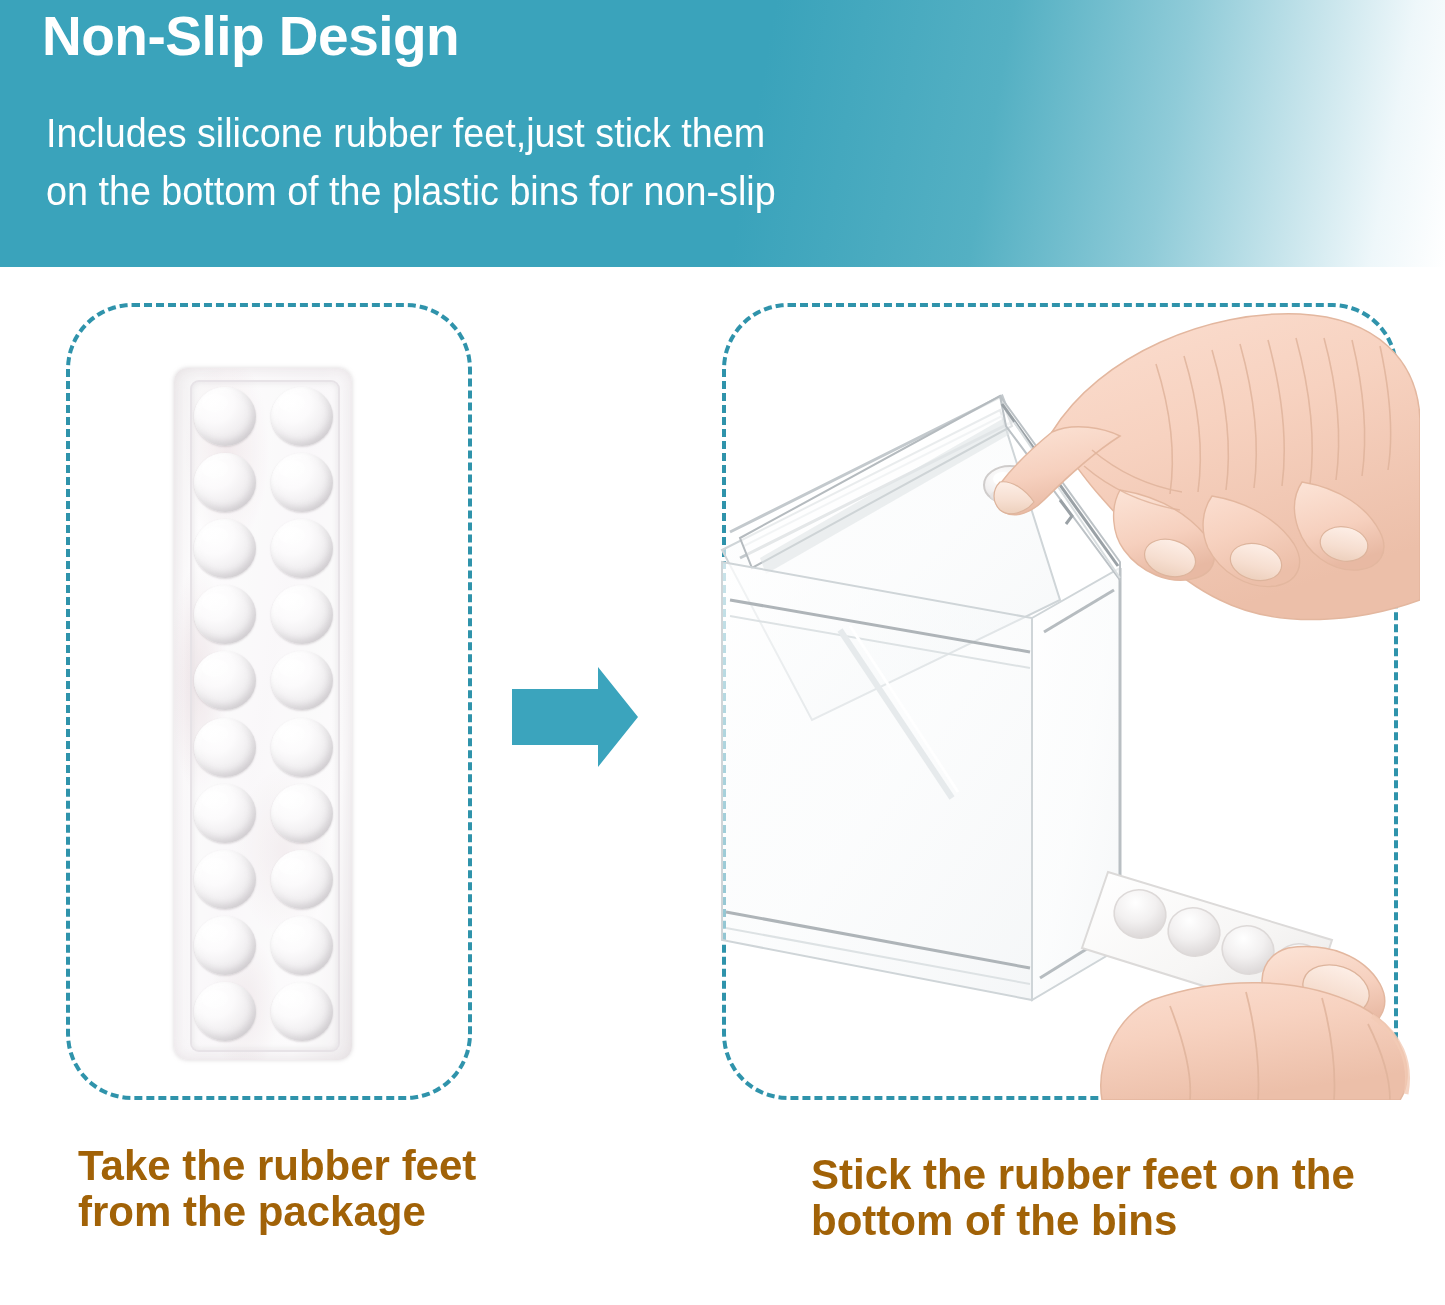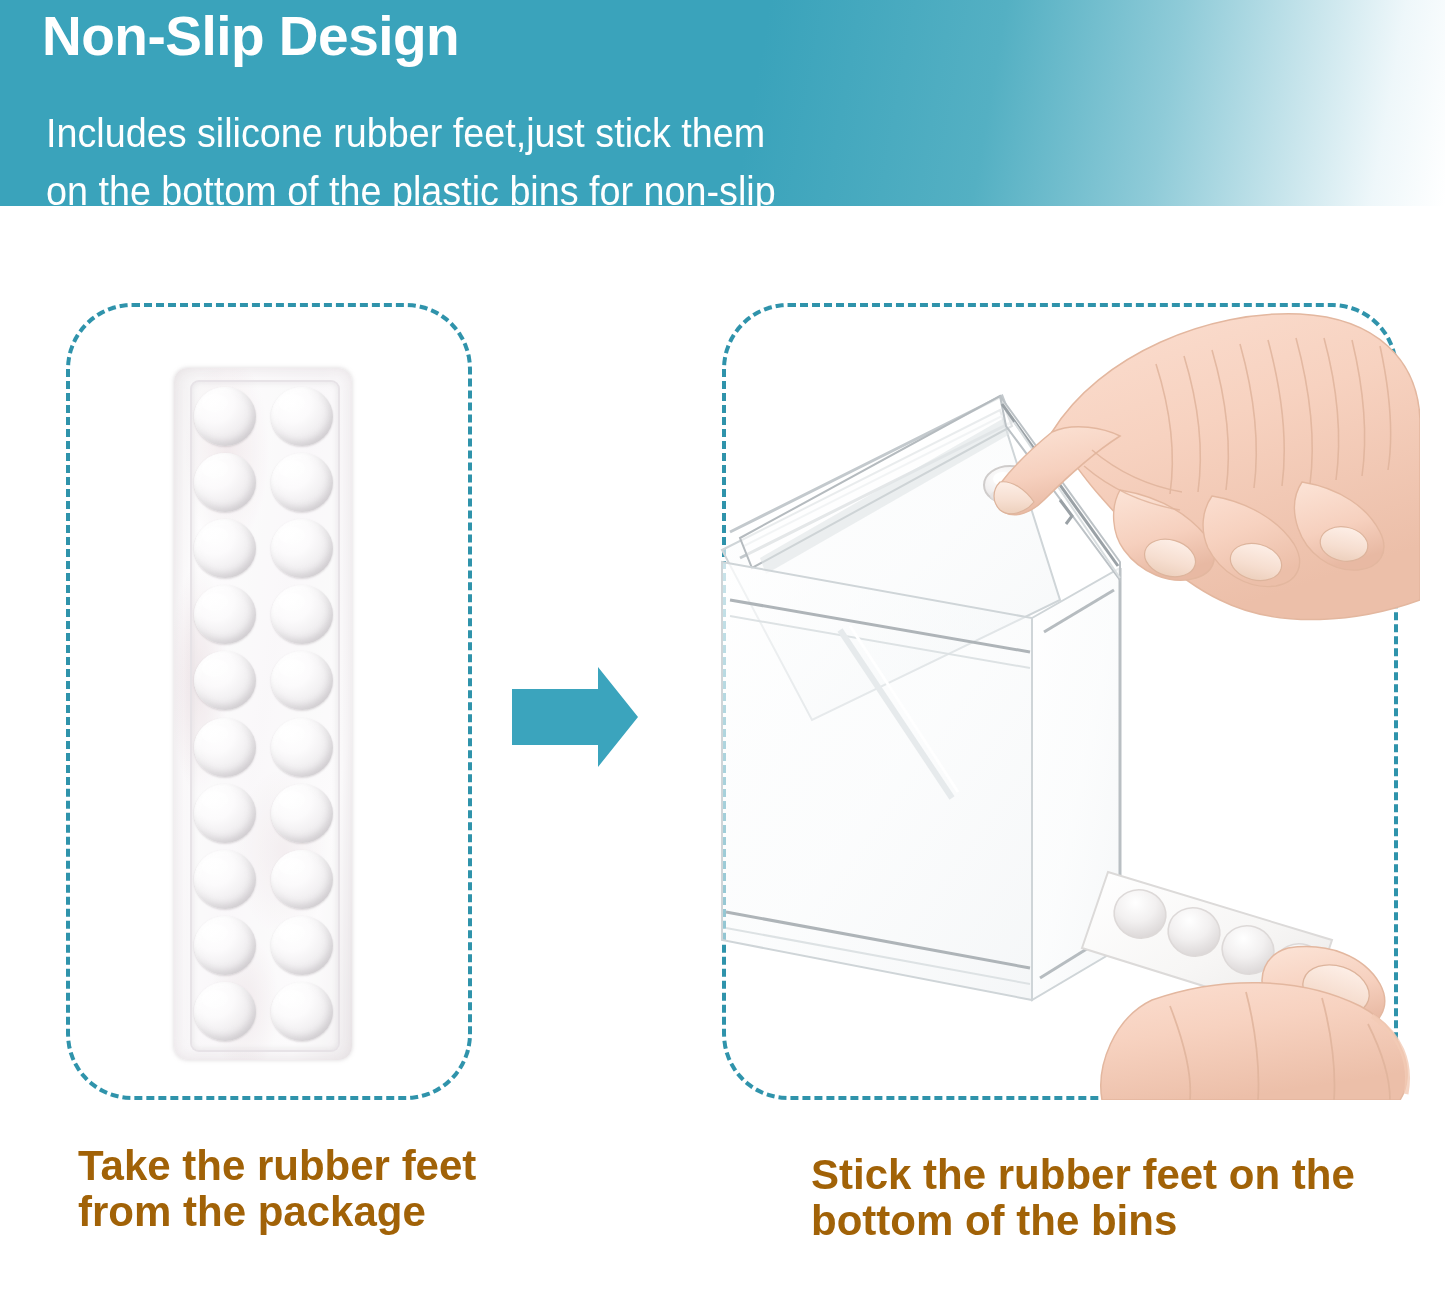--- a/index.html
+++ b/index.html
@@ -13,21 +13,21 @@
     font-family: "Liberation Sans", sans-serif;
     overflow: hidden;
     position: relative;
   }
 
   
   .header {
     position: absolute;
     left: 0; top: 0;
     width: 1445px;
-    height: 206px;
+    height: 267px;
     background: linear-gradient(100deg,
                 #3aa3bb 0%,
                 #3aa3bb 52%,
                 #54b0c3 68%,
                 #8fcbd8 80%,
                 #c8e5ec 89%,
                 #eef7fa 95%,
                 #ffffff 100%);
     overflow: hidden;
   }

